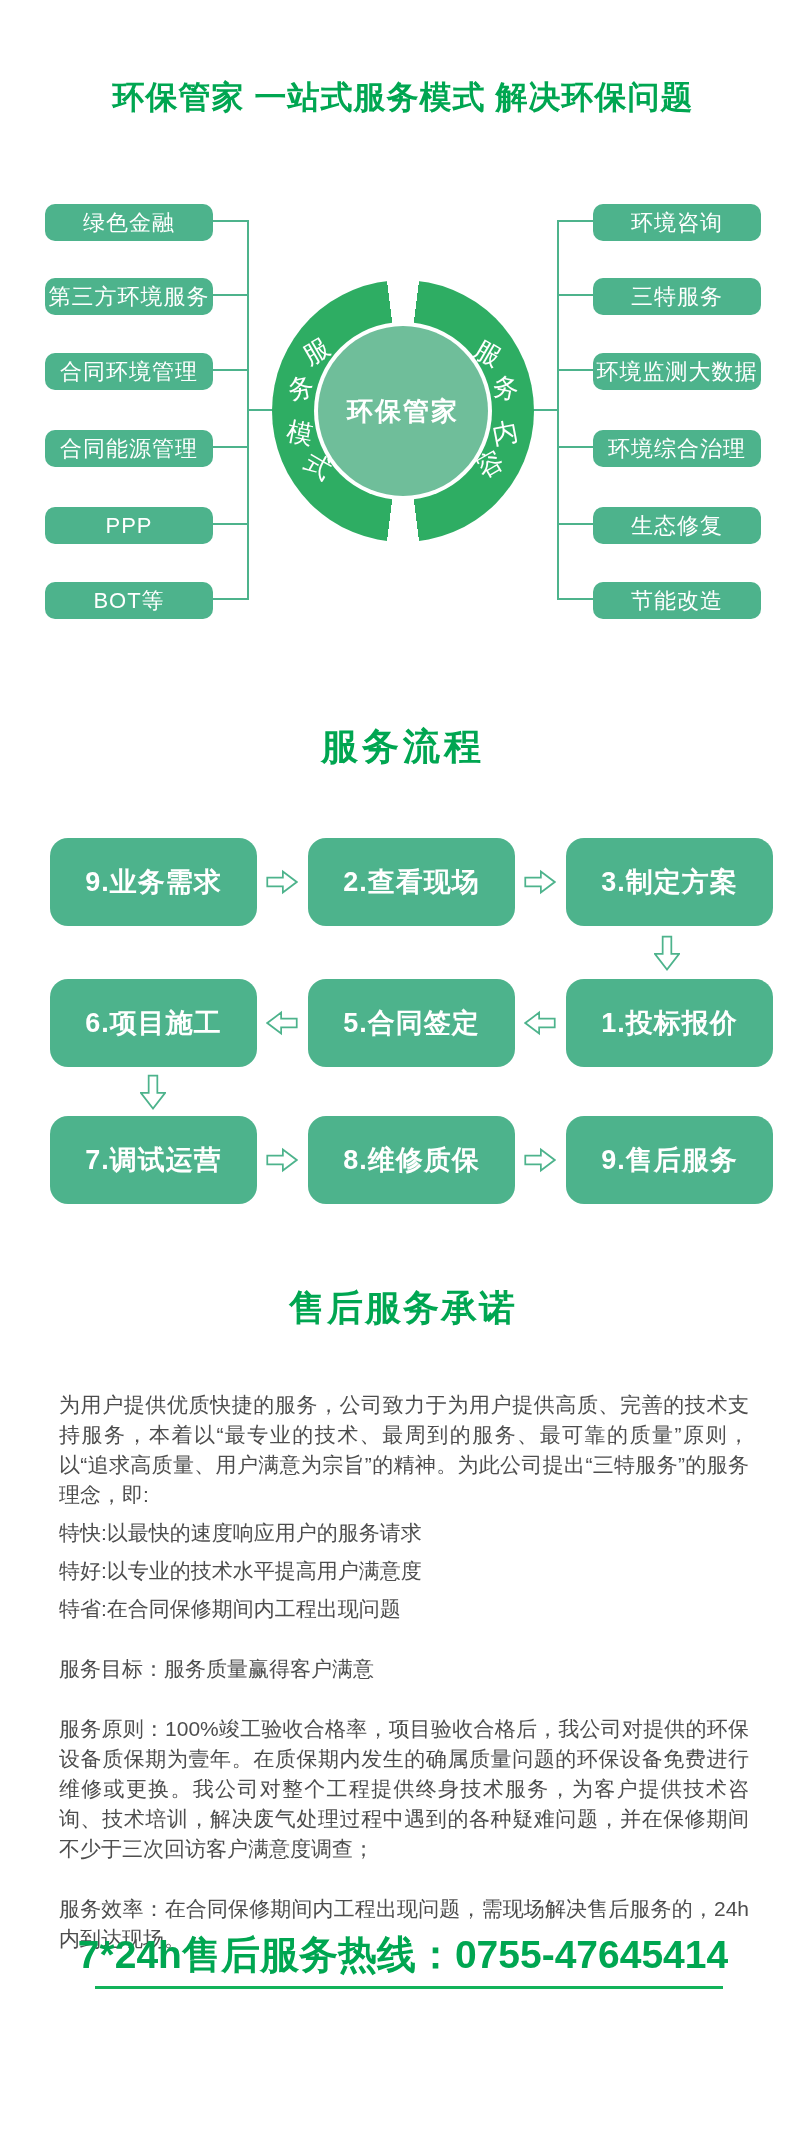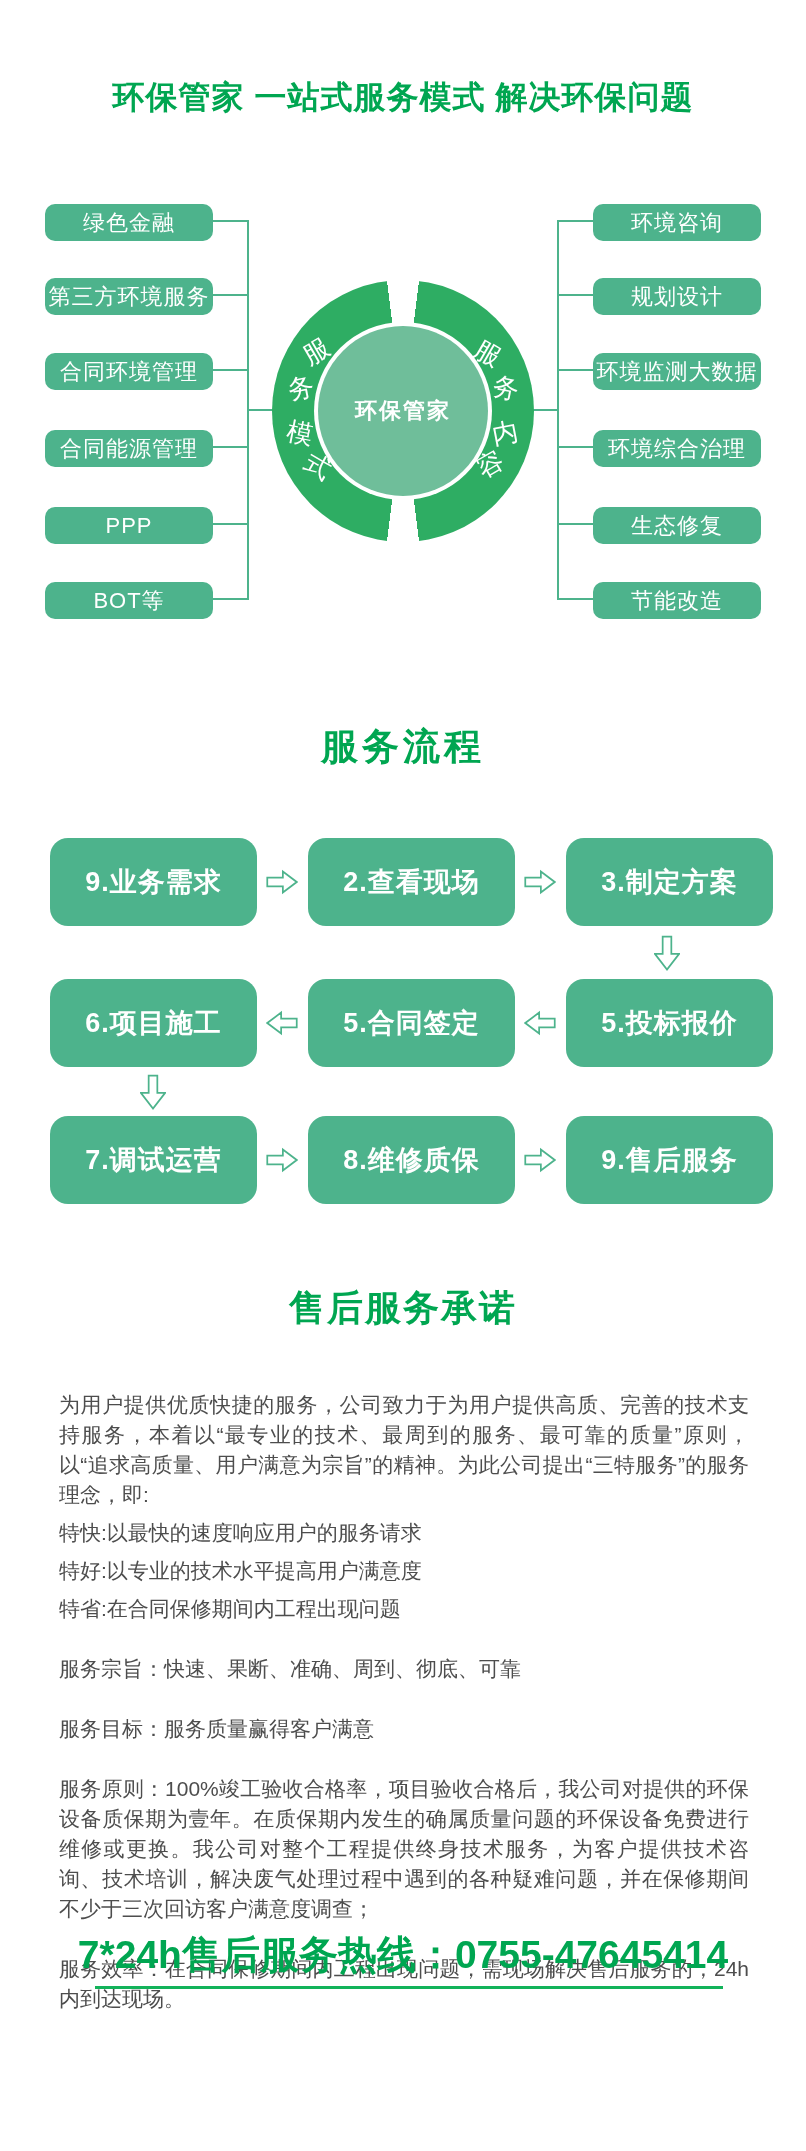--- a/index.html
+++ b/index.html
@@ -20,21 +20,21 @@
 
   
   .side-node{position:absolute;width:168px;height:37px;border-radius:10px;background:var(--node-teal);
     color:#fff;font-size:22px;display:flex;align-items:center;justify-content:center;letter-spacing:1px;}
   .conn{position:absolute;background:var(--node-teal);}
   .ring{position:absolute;left:272px;top:280px;width:262px;height:262px;border-radius:50%;
     background:conic-gradient(from 0deg,#fff 0deg 7deg,var(--ring-green) 7deg 173deg,#fff 173deg 187deg,var(--ring-green) 187deg 353deg,#fff 353deg 360deg);}
   .ring-hole{position:absolute;left:42px;top:42px;width:178px;height:178px;border-radius:50%;background:#fff;}
   .ring-core{position:absolute;left:46px;top:46px;width:170px;height:170px;border-radius:50%;background:var(--circle-fill);
     display:flex;align-items:center;justify-content:center;}
-  .core-label{color:#fff;font-size:22px;font-weight:bold;letter-spacing:2px;}
+  .core-label{color:#fff;font-size:26px;font-weight:bold;letter-spacing:2px;}
   .arc-char{position:absolute;width:30px;height:30px;color:#fff;font-size:26px;line-height:30px;text-align:center;}
 
   
   .flow-box{position:absolute;width:207px;height:88px;border-radius:18px;background:var(--node-teal);
     color:#fff;font-size:27px;font-weight:bold;display:flex;align-items:center;justify-content:center;letter-spacing:1px;}
   .flow-arrow{position:absolute;}
   .flow-arrow svg{display:block;}
   .flow-arrow polygon{fill:#fff;stroke:var(--node-teal);stroke-width:2;stroke-linejoin:miter;}
 
   
@@ -73,21 +73,21 @@
   <div class="conn" style="left:489px;top:409px;width:70px;height:2px"></div>
 
   <div class="side-node" style="left:45px;top:204px">绿色金融</div>
   <div class="side-node" style="left:45px;top:278px">第三方环境服务</div>
   <div class="side-node" style="left:45px;top:353px">合同环境管理</div>
   <div class="side-node" style="left:45px;top:430px">合同能源管理</div>
   <div class="side-node" style="left:45px;top:507px">PPP</div>
   <div class="side-node" style="left:45px;top:582px">BOT等</div>
 
   <div class="side-node" style="left:593px;top:204px">环境咨询</div>
-  <div class="side-node" style="left:593px;top:278px">规划设计</div>
+  <div class="side-node" style="left:593px;top:278px">三特服务</div>
   <div class="side-node" style="left:593px;top:353px">环境监测大数据</div>
   <div class="side-node" style="left:593px;top:430px">环境综合治理</div>
   <div class="side-node" style="left:593px;top:507px">生态修复</div>
   <div class="side-node" style="left:593px;top:582px">节能改造</div>
 
   <div class="ring">
     <div class="ring-hole"></div>
     <div class="ring-core">
       <span class="core-label">环保管家</span>
     </div>
@@ -102,21 +102,21 @@
   </div>
 
   <div id="process-title" class="section-title">服务流程</div>
 
   <div class="flow-box" style="left:50px;top:838px">9.业务需求</div>
   <div class="flow-box" style="left:308px;top:838px">2.查看现场</div>
   <div class="flow-box" style="left:566px;top:838px">3.制定方案</div>
 
   <div class="flow-box" style="left:50px;top:979px">6.项目施工</div>
   <div class="flow-box" style="left:308px;top:979px">5.合同签定</div>
-  <div class="flow-box" style="left:566px;top:979px">5.投标报价</div>
+  <div class="flow-box" style="left:566px;top:979px">1.投标报价</div>
 
   <div class="flow-box" style="left:50px;top:1116px">7.调试运营</div>
   <div class="flow-box" style="left:308px;top:1116px">8.维修质保</div>
   <div class="flow-box" style="left:566px;top:1116px">9.售后服务</div>
 
   <div class="flow-arrow" style="left:266px;top:869px">
     <svg width="32" height="26" viewBox="0 0 36 30">
         <polygon points="1,10 19,10 19,3 35,15 19,27 19,20 1,20"></polygon>
       </svg>
   </div>
@@ -160,21 +160,20 @@
       </svg>
   </div>
 
   <div id="promise-title" class="section-title">售后服务承诺</div>
 
   <div id="promise-text">
     <p>为用户提供优质快捷的服务，公司致力于为用户提供高质、完善的技术支持服务，本着以“最专业的技术、最周到的服务、最可靠的质量”原则，以“追求高质量、用户满意为宗旨”的精神。为此公司提出“三特服务”的服务理念，即:</p>
     <p>特快:以最快的速度响应用户的服务请求</p>
     <p>特好:以专业的技术水平提高用户满意度</p>
     <p>特省:在合同保修期间内工程出现问题</p>
-    <p class="spaced">服务宗旨：快速、果断、准确、周到、彻底、可靠</p>
     <p class="spaced">服务目标：服务质量赢得客户满意</p>
     <p class="spaced">服务原则：100%竣工验收合格率，项目验收合格后，我公司对提供的环保设备质保期为壹年。在质保期内发生的确属质量问题的环保设备免费进行维修或更换。我公司对整个工程提供终身技术服务，为客户提供技术咨询、技术培训，解决废气处理过程中遇到的各种疑难问题，并在保修期间不少于三次回访客户满意度调查；</p>
     <p class="spaced">服务效率：在合同保修期间内工程出现问题，需现场解决售后服务的，24h内到达现场。</p>
   </div>
 
   <div id="hotline">7*24h售后服务热线：0755-47645414</div>
   <div id="hotline-rule"></div>
 
 </div>
 

